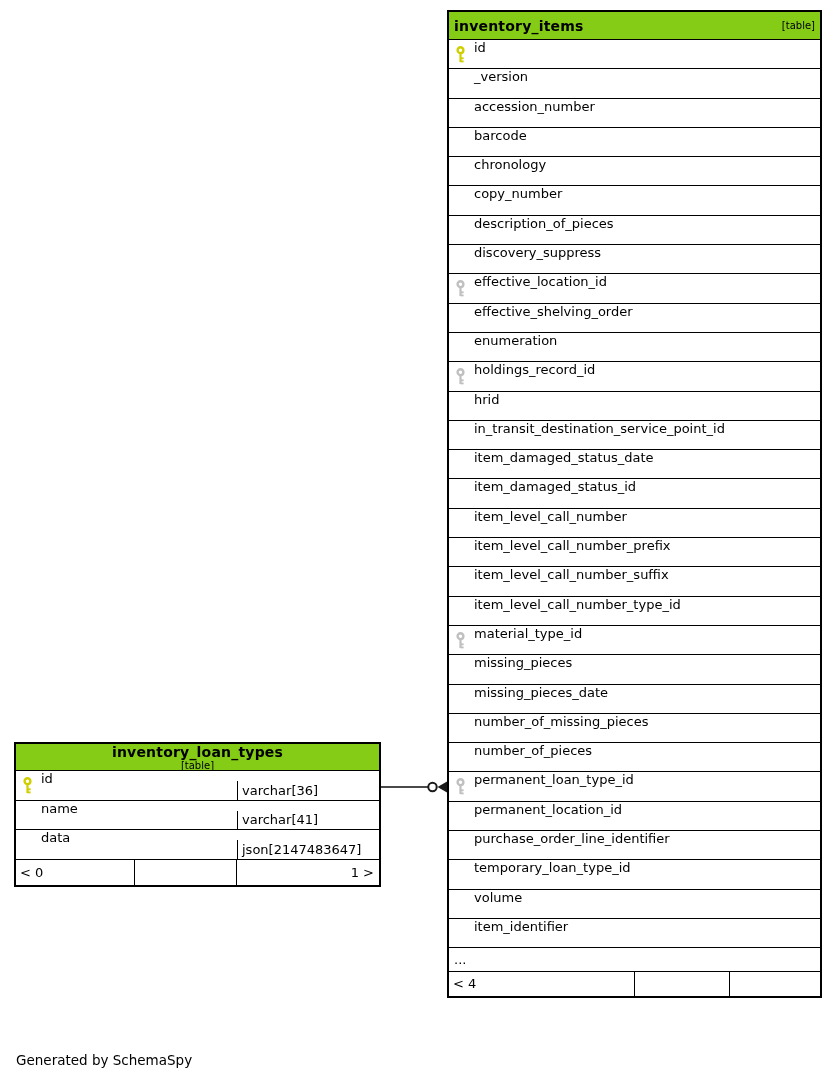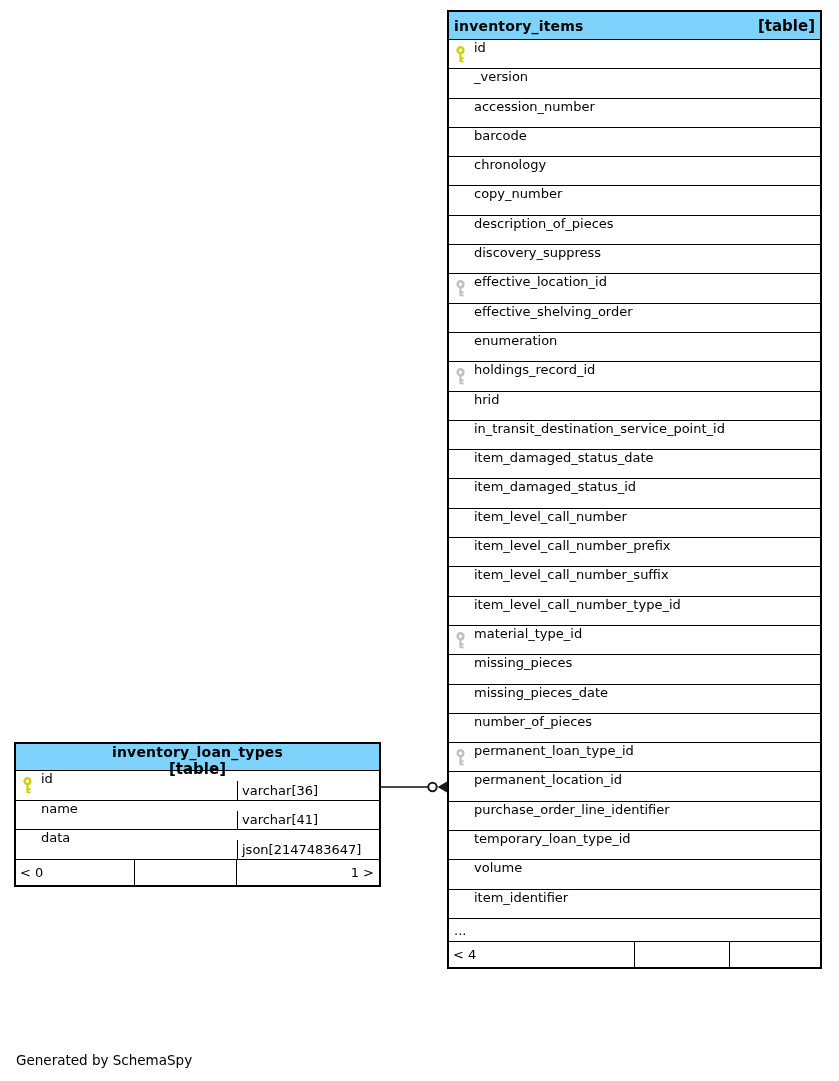--- a/index.html
+++ b/index.html
@@ -14,31 +14,31 @@
 
   
   .table-node {
     position: absolute;
     border: 2px solid #000000;
     background: #ffffff;
     font-size: 13px;
     color: #000000;
   }
   .tbl-header {
-    background: #7dd3fc;
+    background: #84cc16;
     border-bottom: 1px solid #000000;
     display: flex;
     justify-content: space-between;
     align-items: center;
     padding: 0 5px;
   }
   .t0 .tbl-header { height: 28px; }
   .t1 .tbl-header { height: 27px; flex-direction: column; }
   .tbl-name { font-weight: bold; font-size: 14px; letter-spacing: 0.2px; }
-  .tbl-type { font-weight: bold; font-size: 15px; }
+  .tbl-type { font-weight: normal; font-size: 10px; }
 
   .col-row {
     display: flex;
     border-bottom: 1px solid #000000;
     padding-left: 6px;
     background: #ffffff;
   }
   .t0 .col-row { height: 29.3px; }
   .t1 .col-row { height: 29.5px; }
   .key-slot {
@@ -225,20 +225,24 @@
         <div class="col-row">
           <span class="key-slot"></span>
           <span class="col-name">missing_pieces</span>
         </div>
         <div class="col-row">
           <span class="key-slot"></span>
           <span class="col-name">missing_pieces_date</span>
         </div>
         <div class="col-row">
           <span class="key-slot"></span>
+          <span class="col-name">number_of_missing_pieces</span>
+        </div>
+        <div class="col-row">
+          <span class="key-slot"></span>
           <span class="col-name">number_of_pieces</span>
         </div>
         <div class="col-row">
           <span class="key-slot">
             <svg width="11" height="17" viewBox="0 0 11 17">
               <circle cx="5.5" cy="4.2" r="2.9" fill="none" stroke="#c0c0c0" stroke-width="2.4"></circle>
               <line x1="5.5" y1="7" x2="5.5" y2="16" stroke="#c0c0c0" stroke-width="2.2"></line>
               <line x1="5.5" y1="12.3" x2="8.6" y2="12.3" stroke="#c0c0c0" stroke-width="1.9"></line>
               <line x1="5.5" y1="15.4" x2="8.6" y2="15.4" stroke="#c0c0c0" stroke-width="1.9"></line>
             </svg>

